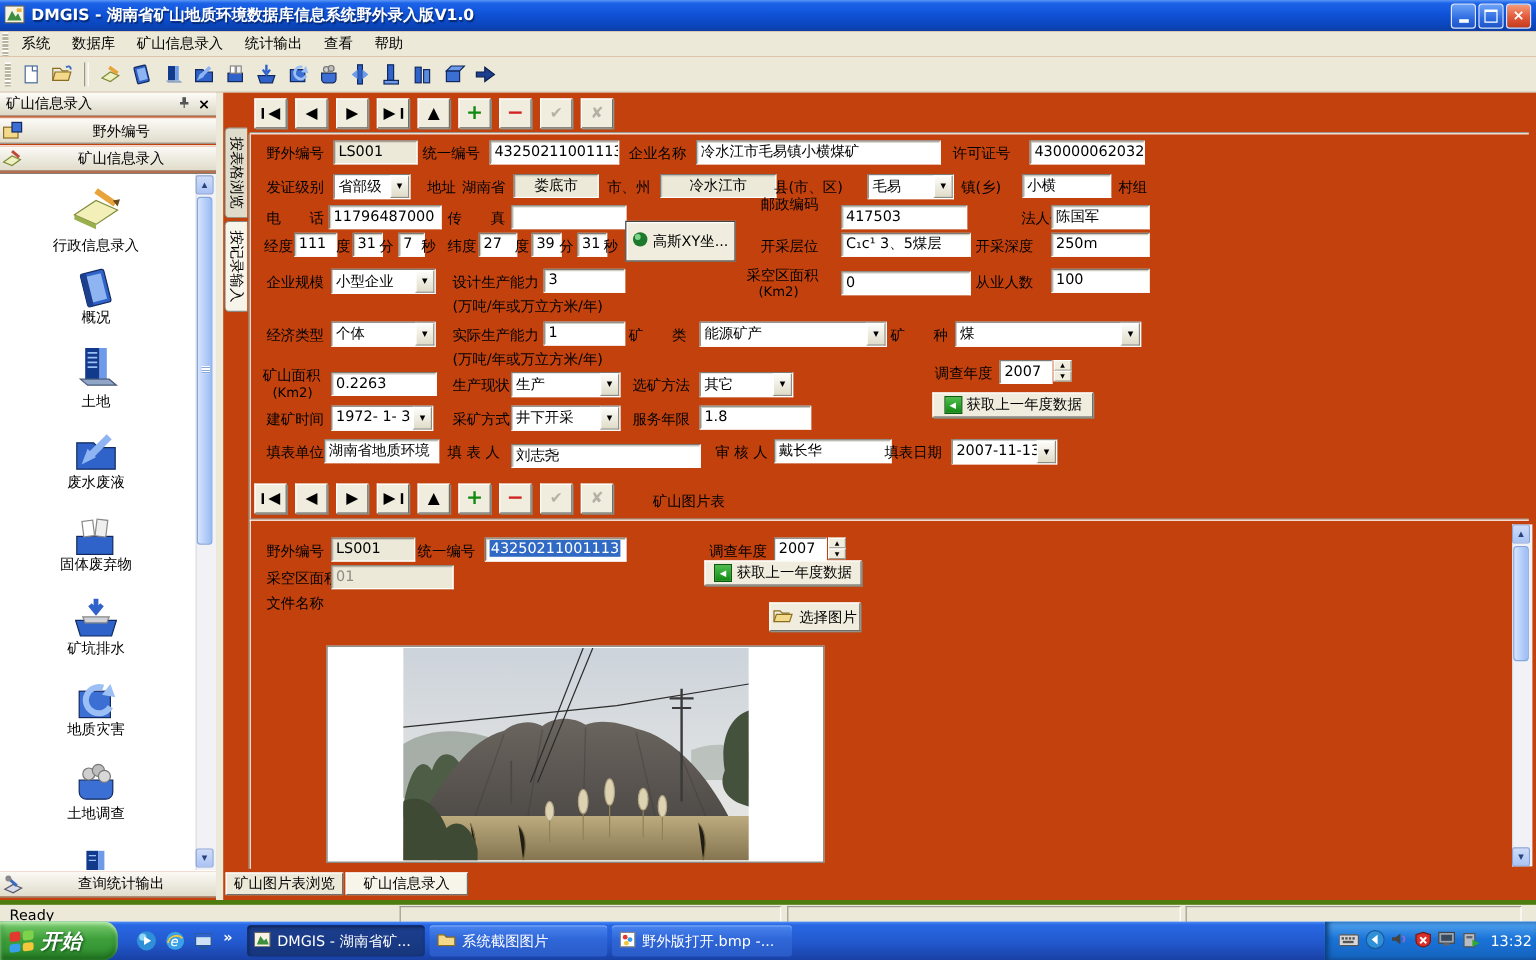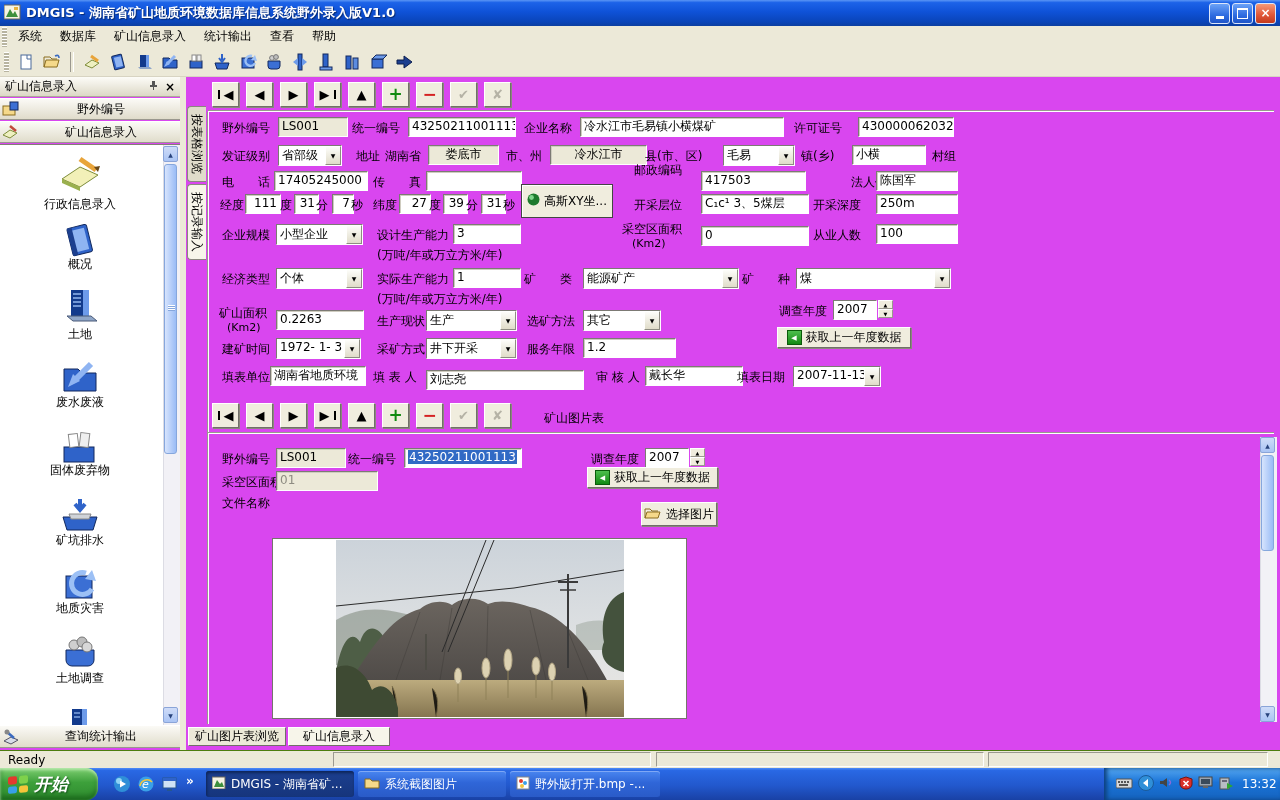--- a/index.html
+++ b/index.html
@@ -1,16 +1,16 @@
 <!DOCTYPE html>
 <html><head>
 <meta charset="utf-8">
 <style>
   html,body{margin:0;padding:0}
-  #app{position:relative;width:1280px;height:800px;overflow:hidden;background:#d946ef;
+  #app{position:relative;width:1280px;height:800px;overflow:hidden;background:#c2410c;
        font-family:"DejaVu Sans","Liberation Sans",sans-serif;font-size:12px;color:#000}
   .s{position:absolute}
   
   .titlebar{left:0;top:0;width:1280px;height:26px;background:linear-gradient(180deg,#5b96f5 0%,#1c63e8 10%,#0f52d8 45%,#0a44b8 85%,#0d3fa0 100%);display:flex;align-items:center;padding:0 4px;box-sizing:border-box}
   .titletext{color:#fff;font-weight:bold;font-size:13px;margin-left:5px;text-shadow:1px 1px 1px #07296e;white-space:nowrap}
   .winbtn{width:21px;height:21px;border-radius:3px;border:1px solid #dce6fa;margin-left:2px;display:flex;align-items:center;justify-content:center;color:#fff;font-weight:bold;font-size:12px;background:linear-gradient(#6ba2f7,#2e6be0 60%,#1f55c8);box-sizing:border-box}
   .winbtn.close{background:linear-gradient(#f59a78,#e2593a 55%,#c43a1d)}
   .minbar{width:8px;height:3px;background:#fff;margin-top:8px}
   .restbox{width:9px;height:8px;border:1px solid #fff;border-top-width:2px}
   
@@ -32,21 +32,21 @@
   .sbtn{position:absolute;width:15px;height:16px;background:linear-gradient(#cfdcf8,#aac4f4);border:1px solid #8aa4d8;border-radius:2px;display:flex;align-items:center;justify-content:center;font-size:6px;color:#27427c;box-sizing:border-box}
   .sthumb{position:absolute;width:13px;left:1px;background:linear-gradient(90deg,#d7e4fd,#9abcf6);border:1px solid #86a7dd;border-radius:3px;box-sizing:border-box}
   .sgrip{position:absolute;left:3px;width:7px;height:6px;background:repeating-linear-gradient(180deg,#fff 0 1px,#86a7dd 1px 2px)}
   
   .lb{white-space:nowrap;line-height:16px}
   .sm{font-size:11px}
   .in{background:#fff;border-top:1px solid #7c7a74;border-left:1px solid #7c7a74;border-bottom:1px solid #fff;border-right:1px solid #fff;box-shadow:inset 1px 1px 0 #cfccc0;height:18px;line-height:17px;padding:0 3px;white-space:nowrap;overflow:hidden;box-sizing:content-box}
   .ro{background:#ECE9D8}
   .ctr{text-align:center}
   .dim{color:#8e8c82}
-  .rt{text-align:right}
+  .rt{}
   .combo{height:19px;background:#fff;border-top:1px solid #7c7a74;border-left:1px solid #7c7a74;border-bottom:1px solid #fff;border-right:1px solid #fff;display:flex;box-sizing:content-box}
   .cv{flex:1;padding:1px 1px 0 3px;white-space:nowrap;overflow:hidden}
   .ca{width:16px;background:linear-gradient(#fdfdfa,#e0dcc9);border:1px solid #8e8c82;border-top-color:#fff;border-left-color:#fff;display:flex;align-items:center;justify-content:center;font-size:6px;box-sizing:border-box}
   .btn{background:#F0EDDE;border-top:1px solid #fff;border-left:1px solid #fff;border-bottom:1px solid #716f69;border-right:1px solid #716f69;box-shadow:1px 1px 0 #8a887c;display:flex;align-items:center;justify-content:center;gap:4px;box-sizing:border-box}
   .nb{width:27px;height:25px;font-weight:bold;font-size:13px}
   .nb .bar{width:2px;height:9px;background:#000}
   .plus{color:#118a11;font-size:17px;font-weight:bold;line-height:1}
   .minus{color:#d42222;font-size:17px;font-weight:bold;line-height:1}
   .gray{color:#b5b2a5;font-size:13px}
   .spinbox{display:flex}
@@ -57,21 +57,21 @@
   .vtab.act{background:#F7F5EA}
   .groove{border-top:1px solid #9a988e;border-bottom:1px solid #fff;height:0}
   .vline{border-left:1px solid #9a988e;border-right:1px solid #fff;width:0}
   .greensq{width:13px;height:13px;background:linear-gradient(#4ebf4e,#128a12);border:1px solid #0a5c0a;color:#fff;font-size:7px;display:flex;align-items:center;justify-content:center}
   .sel{background:#316AC5;color:#fff;padding:0 1px}
   .filebox{background:#fff;border-top:1px solid #7c7a74;border-left:1px solid #7c7a74;border-bottom:1px solid #fff;border-right:1px solid #fff;box-shadow:inset 1px 1px 0 #cfccc0;padding:2px 4px;line-height:14px}
   .pframe{background:#fff;border:1px solid #76746c;box-sizing:border-box}
   .tab2{height:19px;background:#ECE9D8;border-top:1px solid #fff;border-left:1px solid #fff;border-right:1px solid #716f69;border-bottom:1px solid #716f69;display:flex;align-items:center;justify-content:center;box-sizing:border-box}
   .tab2.act{background:#F7F5EA}
   
-  .statusbar{left:0;top:750px;width:1280px;height:18px;background:#ECE9D8;border-top:1px solid #4d7c0f}
+  .statusbar{left:0;top:750px;width:1280px;height:18px;background:#ECE9D8;border-top:4px solid #4d7c0f}
   .sp{height:15px;border-top:1px solid #9c9a90;border-left:1px solid #9c9a90;border-bottom:1px solid #fff;border-right:1px solid #fff;box-sizing:border-box}
   
   .taskbarbg{left:0;top:768px;width:1280px;height:32px;background:linear-gradient(180deg,#4f8df8 0%,#2968e4 8%,#2258cd 55%,#1941a5 100%)}
   .start{left:0;top:768px;width:98px;height:32px;background:linear-gradient(#7ece71,#3da03b 45%,#2e8a2e);border-radius:0 12px 12px 0;display:flex;align-items:center;gap:6px;padding:0 8px;color:#fff;font-style:italic;font-weight:bold;font-size:17px;text-shadow:1px 1px 2px #14501a;box-shadow:inset 0 2px 3px #b8e9ad,inset 0 -4px 5px #1d6b1d;box-sizing:border-box}
   .flag{width:20px;height:17px;display:grid;grid-template:1fr 1fr/1fr 1fr;gap:2px;transform:skewY(-6deg)}
   .flag div{border-radius:2px}
   .task{top:771px;height:26px;border-radius:3px;background:linear-gradient(#4a86f0,#2f66d8 45%,#2a5bc8);box-shadow:inset 0 1px 0 #7fa8f5;color:#fff;display:flex;align-items:center;gap:5px;padding:0 6px;overflow:hidden;white-space:nowrap;box-sizing:border-box}
   .task.active{background:linear-gradient(#1c3f8f,#16357c);box-shadow:inset 1px 2px 3px #0d2457}
   .tray{right:0;top:768px;width:176px;height:32px;background:linear-gradient(#55a7f0,#1a73d8 45%,#1563bd);box-shadow:inset 3px 0 4px #0c3f7c;display:flex;align-items:center;gap:5px;padding:0 8px 0 12px;box-sizing:border-box}
   .clock{color:#fff;font-size:12px;margin-left:3px}
@@ -399,21 +399,21 @@
   <div class="s lb" style="left:645px;top:148px">县(市、区)</div>
   <div class="s combo" style="left:723px;top:145px;width:70px">
       <span class="cv">毛易</span>
       <span class="ca">▼</span>
     </div>
   <div class="s lb" style="left:801px;top:148px">镇(乡)</div>
   <div class="s in" style="left:852px;top:145px;width:66px">小横</div>
   <div class="s lb" style="left:932px;top:148px">村组</div>
 
   <div class="s lb" style="left:222px;top:174px">电　　话</div>
-  <div class="s in" style="left:274px;top:171px;width:86px">17405245000</div>
+  <div class="s in" style="left:274px;top:171px;width:86px">11796487000</div>
   <div class="s lb" style="left:373px;top:174px">传　　真</div>
   <div class="s in" style="left:426px;top:171px;width:88px"></div>
   <div class="s lb" style="left:634px;top:162px">邮政编码</div>
   <div class="s in" style="left:701px;top:171px;width:97px">417503</div>
   <div class="s lb" style="left:851px;top:174px">法人代表</div>
   <div class="s in" style="left:876px;top:171px;width:74px">陈国军</div>
 
   <div class="s lb" style="left:220px;top:197px">经度</div>
   <div class="s in rt" style="left:245px;top:194px;width:28px">111</div>
   <div class="s lb" style="left:280px;top:197px">度</div>
@@ -499,21 +499,21 @@
   <div class="s combo" style="left:276px;top:338px;width:83px">
       <span class="cv">1972- 1- 3</span>
       <span class="ca">▼</span>
     </div>
   <div class="s lb" style="left:377px;top:341px">采矿方式</div>
   <div class="s combo" style="left:426px;top:338px;width:89px">
       <span class="cv">井下开采</span>
       <span class="ca">▼</span>
     </div>
   <div class="s lb" style="left:527px;top:341px">服务年限</div>
-  <div class="s in" style="left:583px;top:338px;width:85px">1.2</div>
+  <div class="s in" style="left:583px;top:338px;width:85px">1.8</div>
   <div class="s btn" style="left:777px;top:327px;width:134px;height:21px">
     <span class="greensq">
         <span>◀</span>
       </span>
     <span>获取上一年度数据</span>
   </div>
 
   <div class="s lb" style="left:222px;top:369px">填表单位</div>
   <div class="s in" style="left:270px;top:366px;width:88px">湖南省地质环境</div>
   <div class="s lb" style="left:373px;top:369px">填 表 人</div>

